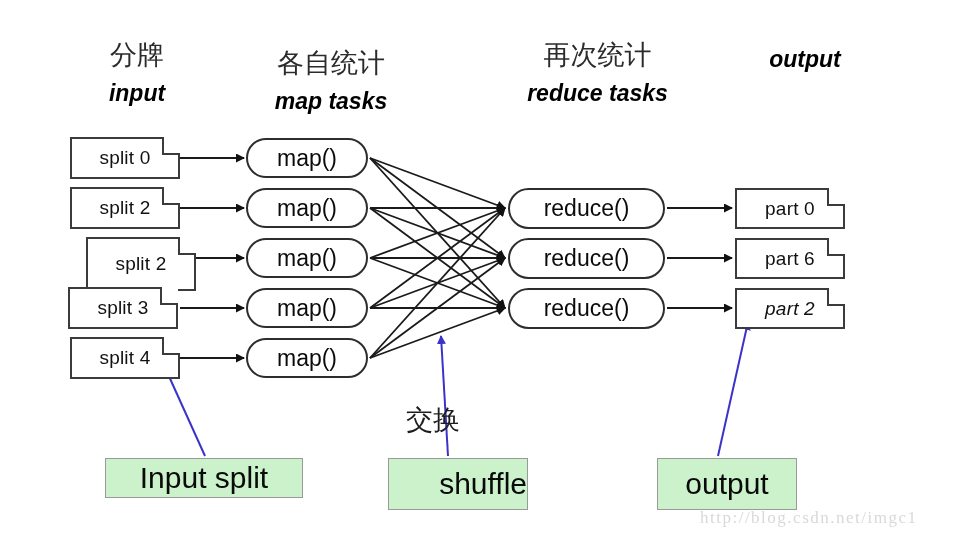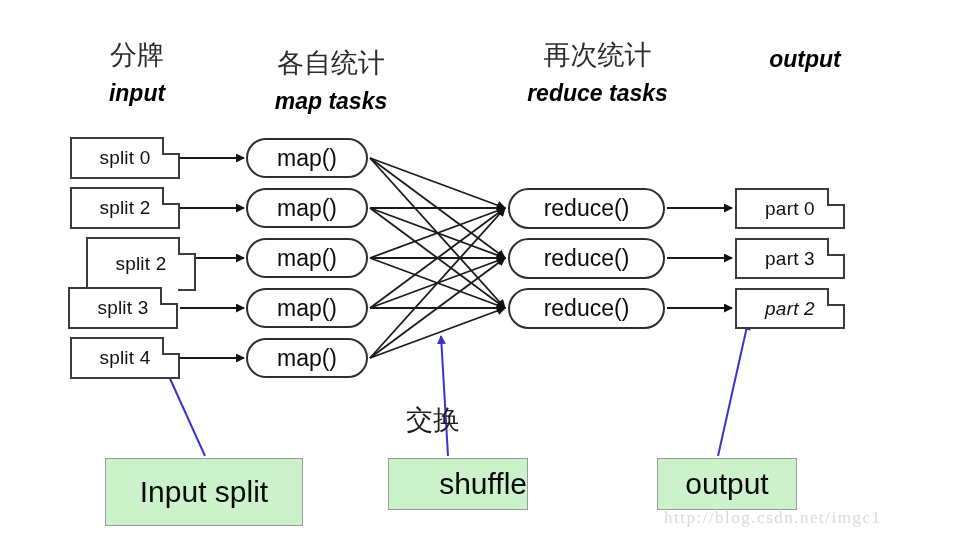--- a/index.html
+++ b/index.html
@@ -252,34 +252,34 @@
   <div class="pill" style="left:508px; top:288px; width:157px; height:41px;">
     <span>reduce()</span>
   </div>
 
   <div class="doc-box" style="left:735px; top:188px; width:110px; height:41px;">
     <span class="fold"></span>
     <span class="doc-label">part 0</span>
   </div>
   <div class="doc-box" style="left:735px; top:238px; width:110px; height:41px;">
     <span class="fold"></span>
-    <span class="doc-label">part 3</span>
+    <span class="doc-label">part 6</span>
   </div>
   <div class="doc-box" style="left:735px; top:288px; width:110px; height:41px;font-style:italic;">
     <span class="fold"></span>
     <span class="doc-label">part 2</span>
   </div>
 
   <div class="cn-note" style="left:406px; top:394px;">交换</div>
 
-  <div class="callout big" style="left:105px; top:458px; width:198px; height:68px;">
+  <div class="callout big" style="left:105px; top:458px; width:198px; height:40px;">
     <span>Input split</span>
   </div>
   <div class="callout big" style="left:388px; top:458px; width:140px; height:52px;justify-content:flex-end;">
     <span>shuffle</span>
   </div>
   <div class="callout big" style="left:657px; top:458px; width:140px; height:52px;">
     <span>output</span>
   </div>
 
-  <div class="watermark" style="left:664px; top:508px;">http://blog.csdn.net/imgc1</div>
+  <div class="watermark" style="left:700px; top:508px;">http://blog.csdn.net/imgc1</div>
 
 </div>
 
 </body></html>

